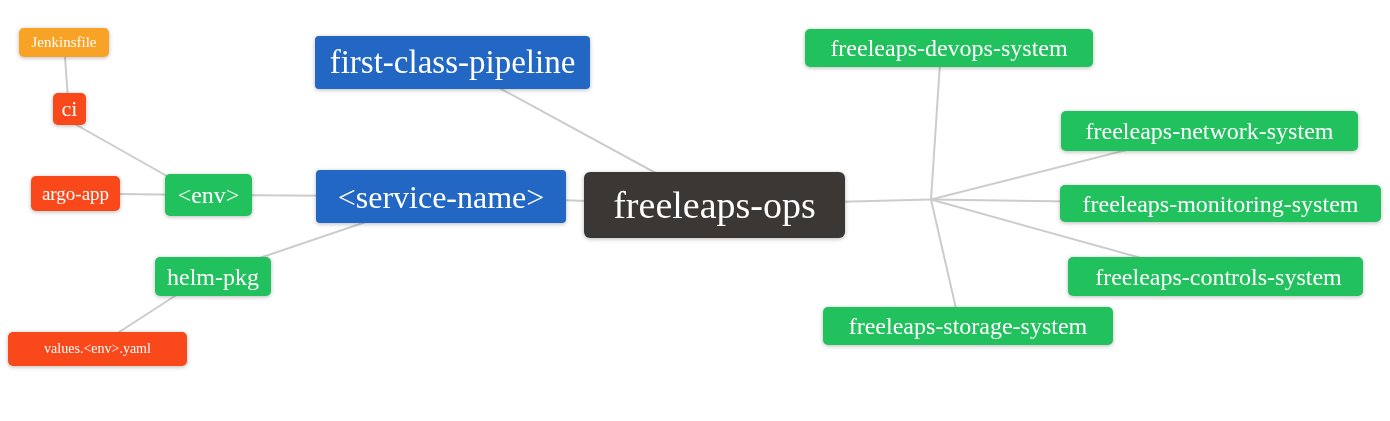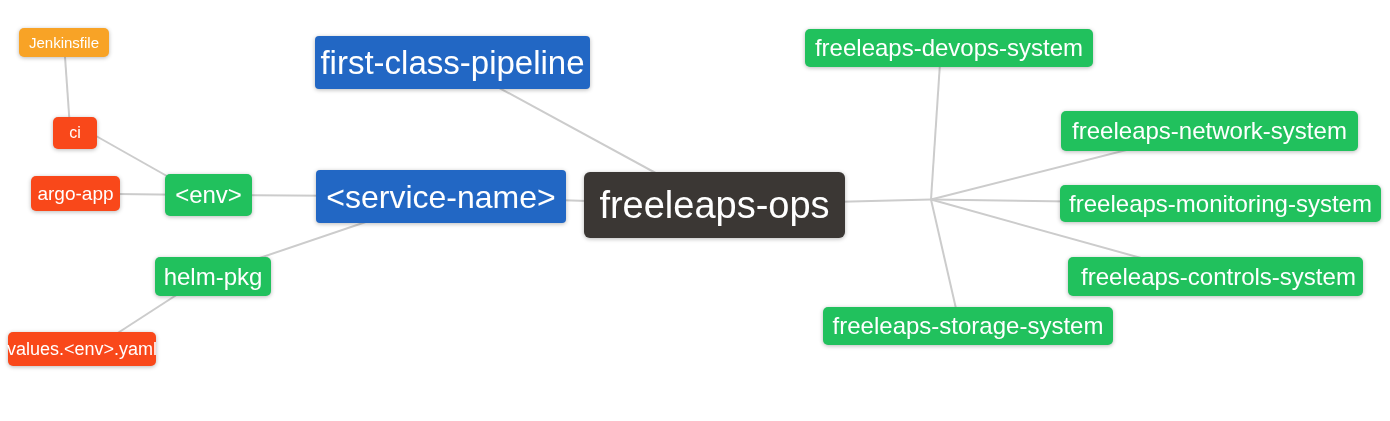--- a/index.html
+++ b/index.html
@@ -6,21 +6,21 @@
     margin: 0;
     padding: 0;
     background: #ffffff;
   }
   .canvas {
     position: relative;
     width: 1390px;
     height: 421px;
     background: var(--background, #ffffff);
     overflow: hidden;
-    font-family: Liberation Sans, sans-serif;
+    font-family: Liberation Serif, serif;
   }
   .edge-layer {
     position: absolute;
     left: 0;
     top: 0;
     width: 1390px;
     height: 421px;
     pointer-events: none;
   }
   .edge-layer line {
@@ -64,29 +64,29 @@
       <line x1="714.5" y1="205" x2="931" y2="199.5"></line>
       <line x1="931" y1="199.5" x2="941" y2="48"></line>
       <line x1="931" y1="199.5" x2="1201.5" y2="131"></line>
       <line x1="931" y1="199.5" x2="1212.5" y2="203.5"></line>
       <line x1="931" y1="199.5" x2="1207.5" y2="276.5"></line>
       <line x1="931" y1="199.5" x2="960" y2="326"></line>
     </svg>
 
   <div class="node c-orange" style="left:19px; top:28px; width:90px; height:29px; font-size:15px;">Jenkinsfile</div>
 
-  <div class="node c-red" style="left:53px; top:117px; width:44px; height:32px; font-size:16px;">ci</div>
+  <div class="node c-red" style="left:53px; top:93px; width:33px; height:32px; font-size:22px;">ci</div>
 
   <div class="node c-red" style="left:31px; top:176px; width:89px; height:35px; font-size:19px;">argo-app</div>
 
   <div class="node c-green" style="left:157px; top:174px; width:87px; height:42px; font-size:24px;">&lt;env&gt;</div>
 
   <div class="node c-green" style="left:147px; top:257px; width:116px; height:39px; font-size:24px;">helm-pkg</div>
 
-  <div class="node c-red" style="left:8px; top:332px; width:148px; height:34px; font-size:18px;">values.&lt;env&gt;.yaml</div>
+  <div class="node c-red" style="left:8px; top:332px; width:179px; height:34px; font-size:14px;">values.&lt;env&gt;.yaml</div>
 
   <div class="node c-blue" style="left:315px; top:36px; width:275px; height:53px; font-size:33px;">first-class-pipeline</div>
 
   <div class="node c-blue" style="left:316px; top:170px; width:250px; height:53px; font-size:32px;">&lt;service-name&gt;</div>
 
   <div class="node c-dark" style="left:584px; top:172px; width:261px; height:66px; font-size:38px;">freeleaps-ops</div>
 
 
   <div class="node c-green" style="left:797px; top:29px; width:288px; height:38px; font-size:24px;">freeleaps-devops-system</div>
 

